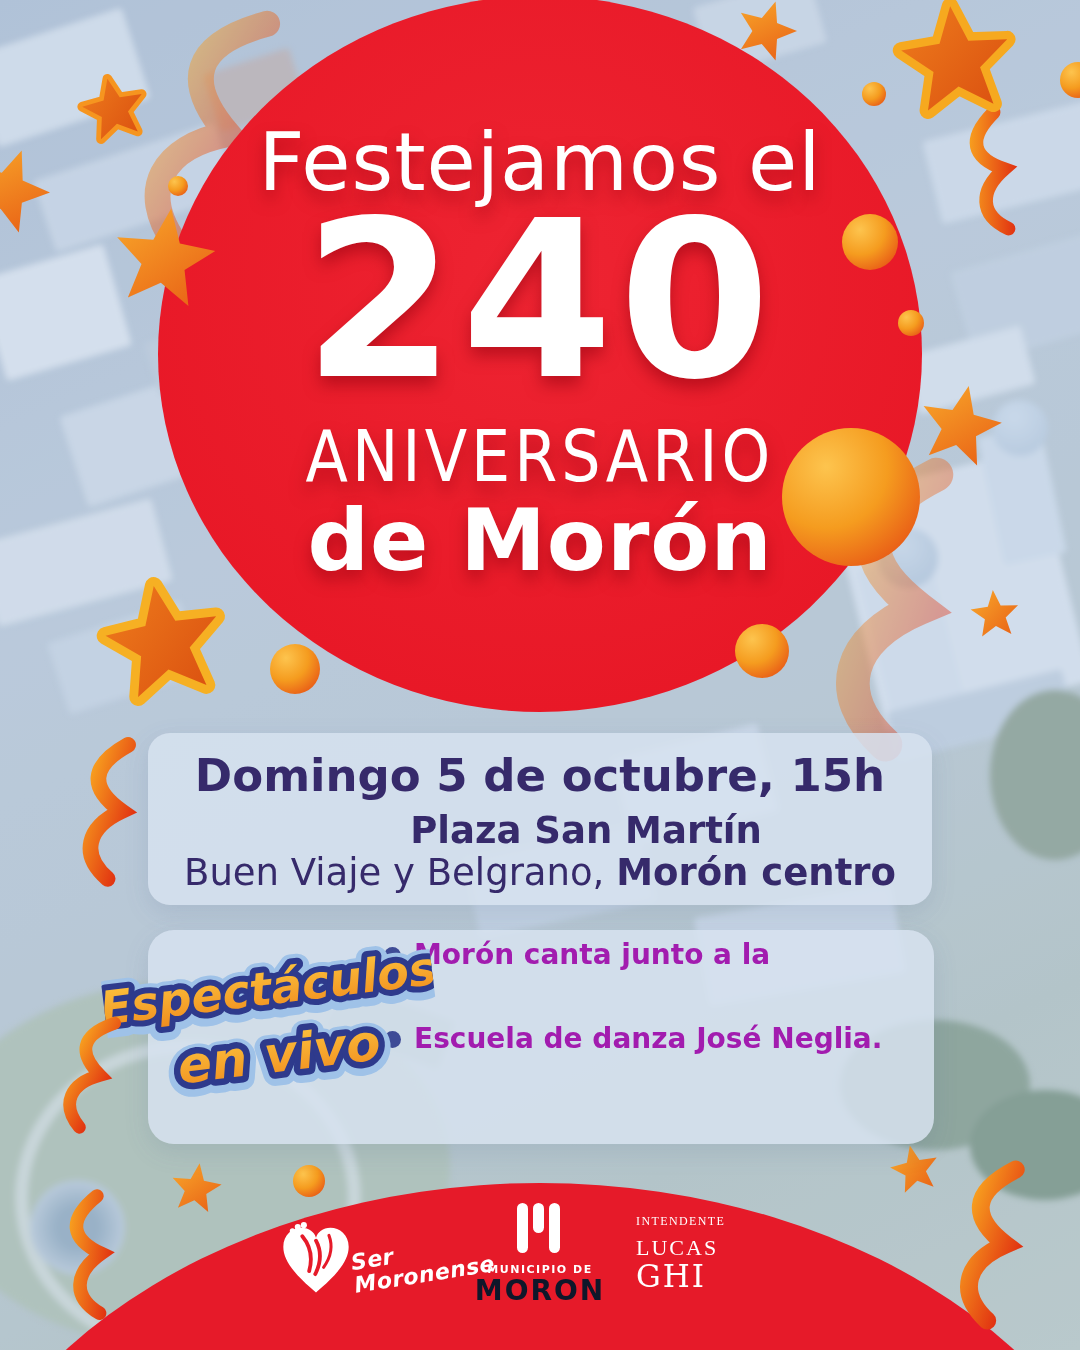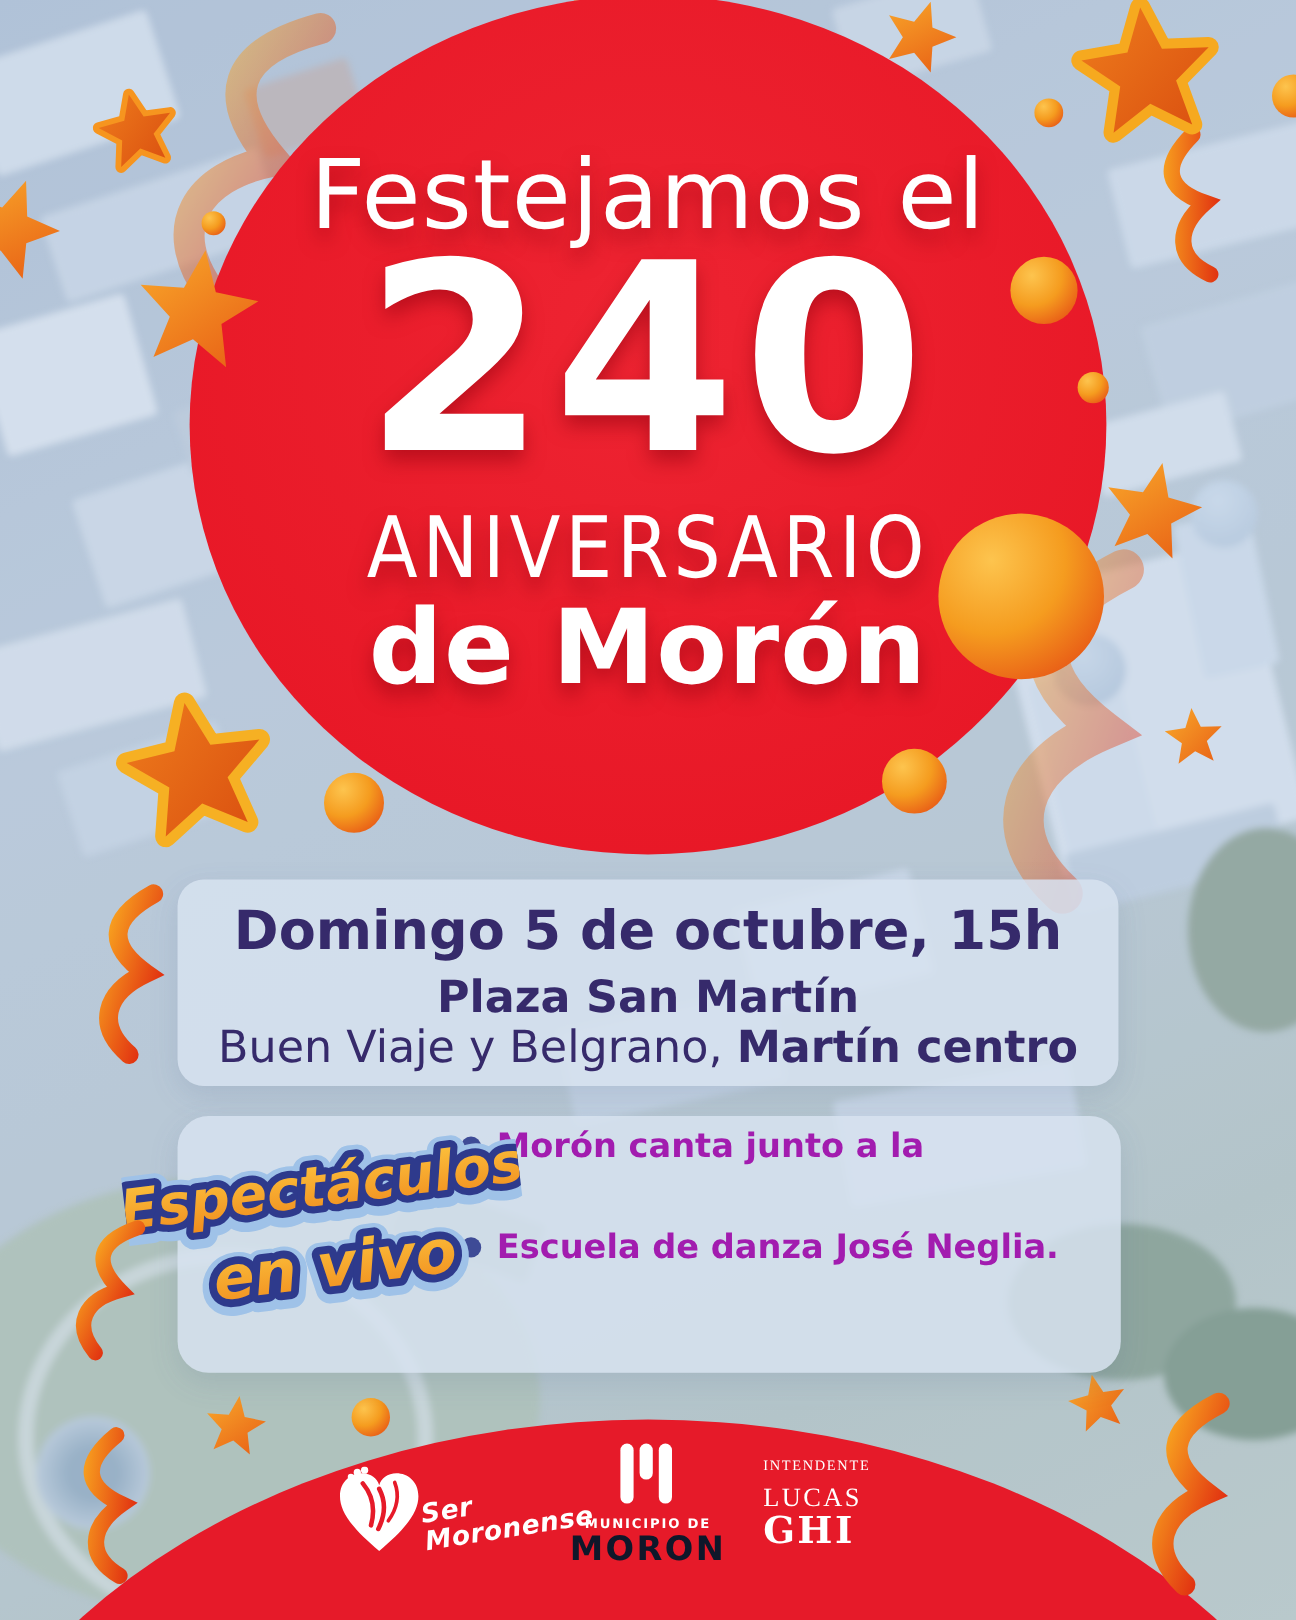--- a/index.html
+++ b/index.html
@@ -31,21 +31,21 @@
   .t-aniv{top:420px;font-size:62px;font-weight:400;letter-spacing:4px;}
   .t-aniv span{display:inline-block;transform:scaleY(1.14);}
   .t-demoron{top:490px;font-size:86px;font-weight:700;letter-spacing:1px;}
 
   
   .panel{position:absolute;background:rgba(215,226,240,.85);box-shadow:0 8px 24px rgba(80,100,140,.15);}
   .date-panel{left:148px;top:733px;width:784px;height:172px;border-radius:22px;}
   .shows-panel{left:148px;top:930px;width:786px;height:214px;border-radius:26px;}
   .p-line{position:absolute;left:0;width:784px;text-align:center;color:#362a6b;}
   .p1{top:16px;font-size:45px;font-weight:700;text-align:center;}
-  .p2{top:76px;font-size:37px;font-weight:700;}
+  .p2{top:76px;font-size:37px;font-weight:700;padding-left:46px;}
   .p3{top:118px;font-size:37px;font-weight:400;}
   .p3 b{font-weight:700;}
 
   
   .bullet{position:absolute;left:414px;color:#a21caf;font-size:28px;font-weight:700;line-height:34px;}
   .bullet .dot{position:absolute;left:-30px;top:9px;width:17px;height:17px;border-radius:50%;background:#3e4b96;}
   .bullet .rg{font-weight:400;}
 
   
   .footer-band{position:absolute;left:-70px;top:1183px;width:1220px;height:900px;border-radius:50%;
@@ -55,21 +55,21 @@
   .heart-logo{position:absolute;left:278px;top:1222px;width:76px;height:80px;}
   .mbar{position:absolute;width:11px;background:#fff;border-radius:6px;}
   .mun-top{position:absolute;left:430px;top:1263px;width:220px;text-align:center;color:#fff;
     font-size:11px;font-weight:700;letter-spacing:1.5px;}
   .mun-name{position:absolute;left:430px;top:1274px;width:220px;text-align:center;color:#0f172a;
     font-size:28px;font-weight:700;letter-spacing:2px;}
   .int-block{position:absolute;left:636px;top:1215px;color:#fff;
     font-family:"Liberation Serif","DejaVu Serif",serif;line-height:1;}
   .int-t{font-size:12px;letter-spacing:1.4px;}
   .int-f{font-size:22px;letter-spacing:2px;margin-top:10px;}
-  .int-l{font-size:31px;font-weight:700;letter-spacing:2px;margin-top:2px;
+  .int-l{font-size:31px;font-weight:400;letter-spacing:2px;margin-top:2px;
     font-family:"DejaVu Serif","Liberation Serif",serif;}
 
   .shows-badge{position:absolute;left:108px;top:942px;width:330px;height:175px;transform:rotate(-7deg);}
 </style>
 </head>
 <body>
 
 <div class="canvas">
 
   <svg width="0" height="0" style="position:absolute" aria-hidden="true">
@@ -197,21 +197,21 @@
   <div class="ball" style="left:898px;top:310px;width:26px;height:26px"></div>
   <div class="ball" style="left:782px;top:428px;width:138px;height:138px"></div>
   <div class="ball" style="left:735px;top:624px;width:54px;height:54px"></div>
   <div class="ball" style="left:270px;top:644px;width:50px;height:50px"></div>
   <div class="ball" style="left:293px;top:1165px;width:32px;height:32px"></div>
   <div class="ball" style="left:1060px;top:62px;width:36px;height:36px"></div>
 
   <div class="panel date-panel">
     <div class="p-line p1">Domingo 5 de octubre, 15h</div>
     <div class="p-line p2">Plaza San Martín</div>
-    <div class="p-line p3"><span>Buen Viaje y Belgrano, </span><b>Martín centro</b></div>
+    <div class="p-line p3"><span>Buen Viaje y Belgrano, </span><b>Morón centro</b></div>
   </div>
 
   <div class="panel shows-panel"></div>
 
   <div class="bullet" style="top:938px">
     <span class="dot"></span>
     <div>Morón canta junto a la</div>
   </div>
   <div class="bullet" style="top:1022px">
     <span class="dot"></span>

